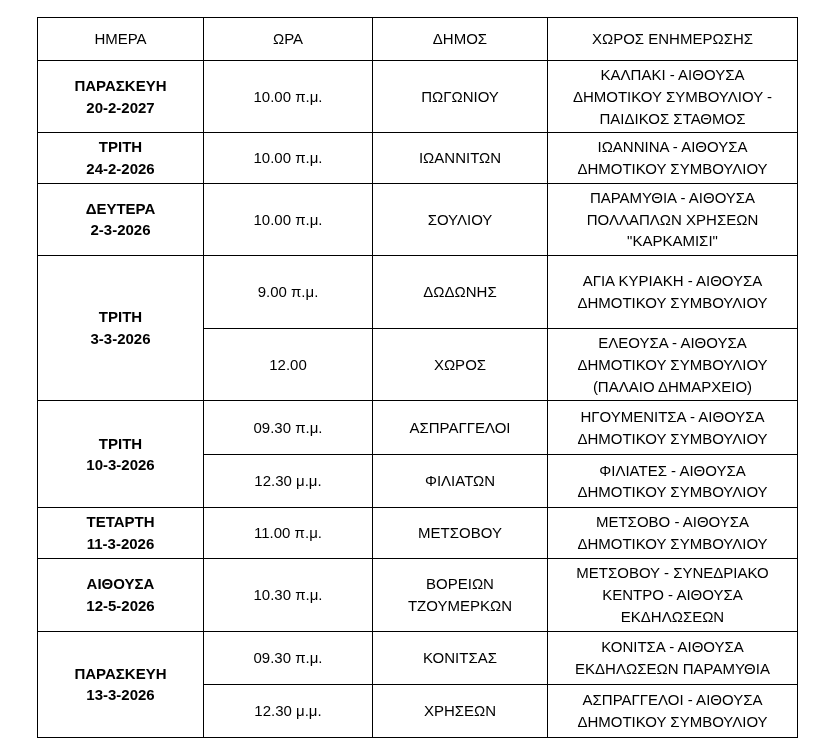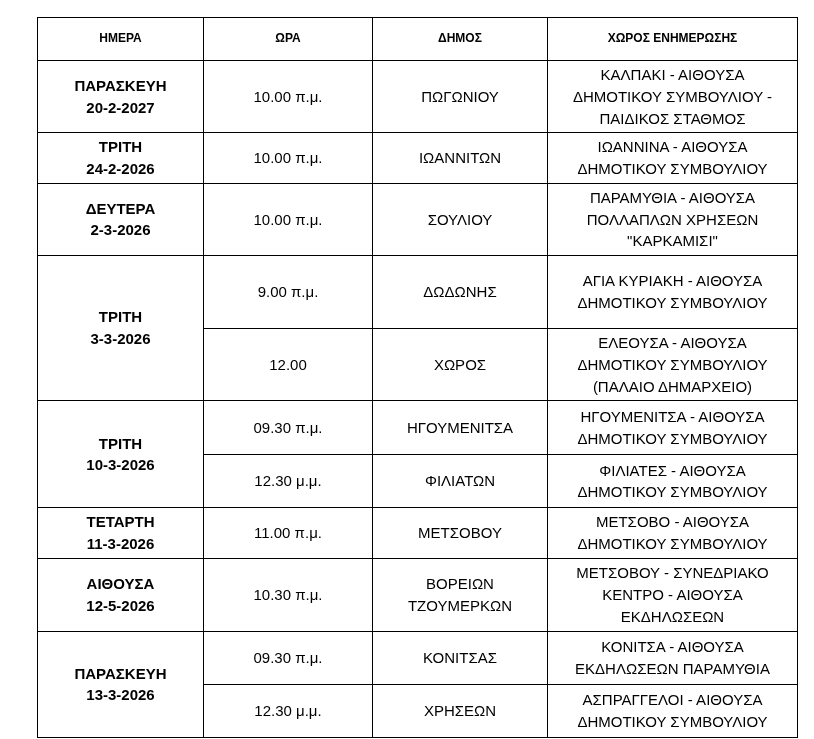--- a/index.html
+++ b/index.html
@@ -32,22 +32,22 @@
     border: 1.5px solid #000000;
     text-align: center;
     vertical-align: middle;
     padding: 3px 8px;
     font-size: 15px;
     line-height: 1.45;
     font-weight: 400;
     word-wrap: break-word;
   }
   table.schedule th {
-    font-weight: 700;
-    font-size: 12px;
+    font-weight: 400;
+    font-size: 15px;
   }
   td.venue {
     font-size: 14px;
     line-height: 1.5;
   }
   .two-line span { display: block; font-weight: bold; }
 </style>
 </head>
 <body>
 
@@ -111,21 +111,21 @@
         <td>ΧΩΡΟΣ</td>
         <td class="venue">ΕΛΕΟΥΣΑ - ΑΙΘΟΥΣΑ ΔΗΜΟΤΙΚΟΥ ΣΥΜΒΟΥΛΙΟΥ (ΠΑΛΑΙΟ ΔΗΜΑΡΧΕΙΟ)</td>
       </tr>
 
       <tr style="height:54px">
         <td class="two-line" rowspan="2">
           <span>ΤΡΙΤΗ</span>
           <span>10-3-2026</span>
         </td>
         <td>09.30 π.μ.</td>
-        <td>ΗΓΟΥΜΕΝΙΤΣΑ</td>
+        <td>ΑΣΠΡΑΓΓΕΛΟΙ</td>
         <td class="venue">ΗΓΟΥΜΕΝΙΤΣΑ - ΑΙΘΟΥΣΑ ΔΗΜΟΤΙΚΟΥ ΣΥΜΒΟΥΛΙΟΥ</td>
       </tr>
       <tr style="height:53px">
         <td>12.30 μ.μ.</td>
         <td>ΦΙΛΙΑΤΩΝ</td>
         <td class="venue">ΦΙΛΙΑΤΕΣ - ΑΙΘΟΥΣΑ ΔΗΜΟΤΙΚΟΥ ΣΥΜΒΟΥΛΙΟΥ</td>
       </tr>
 
       <tr style="height:47px">
         <td class="two-line">

